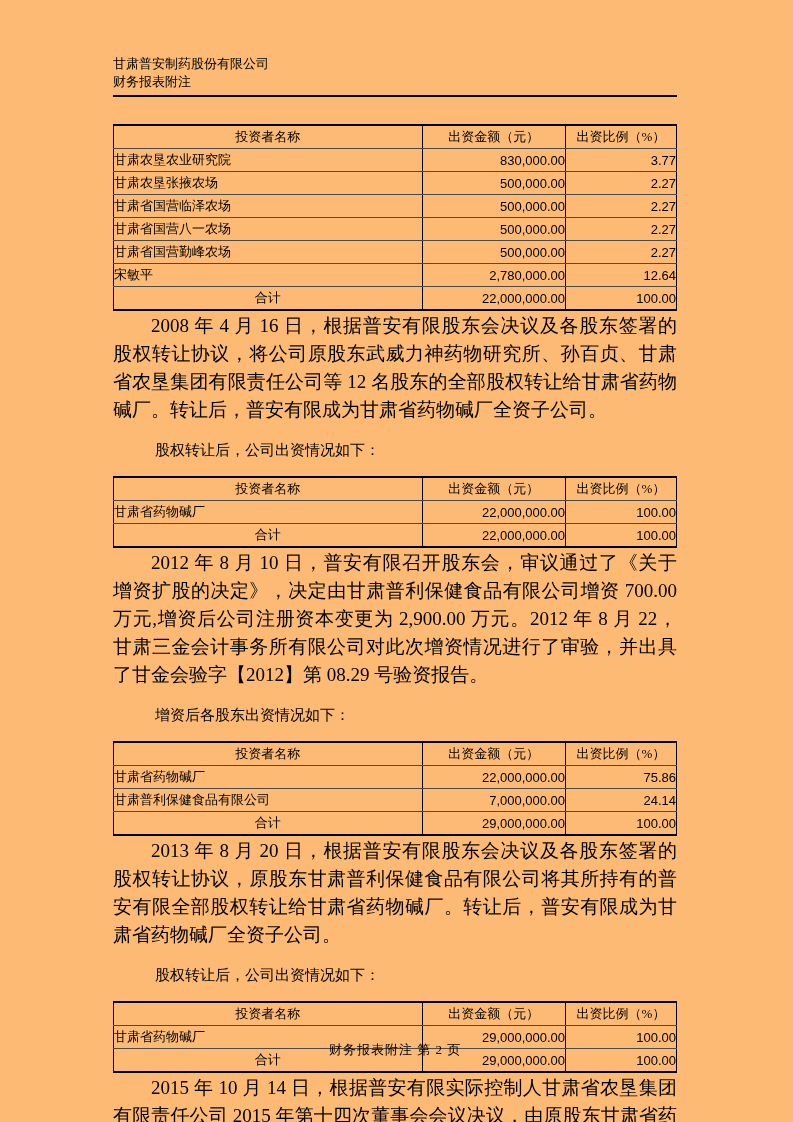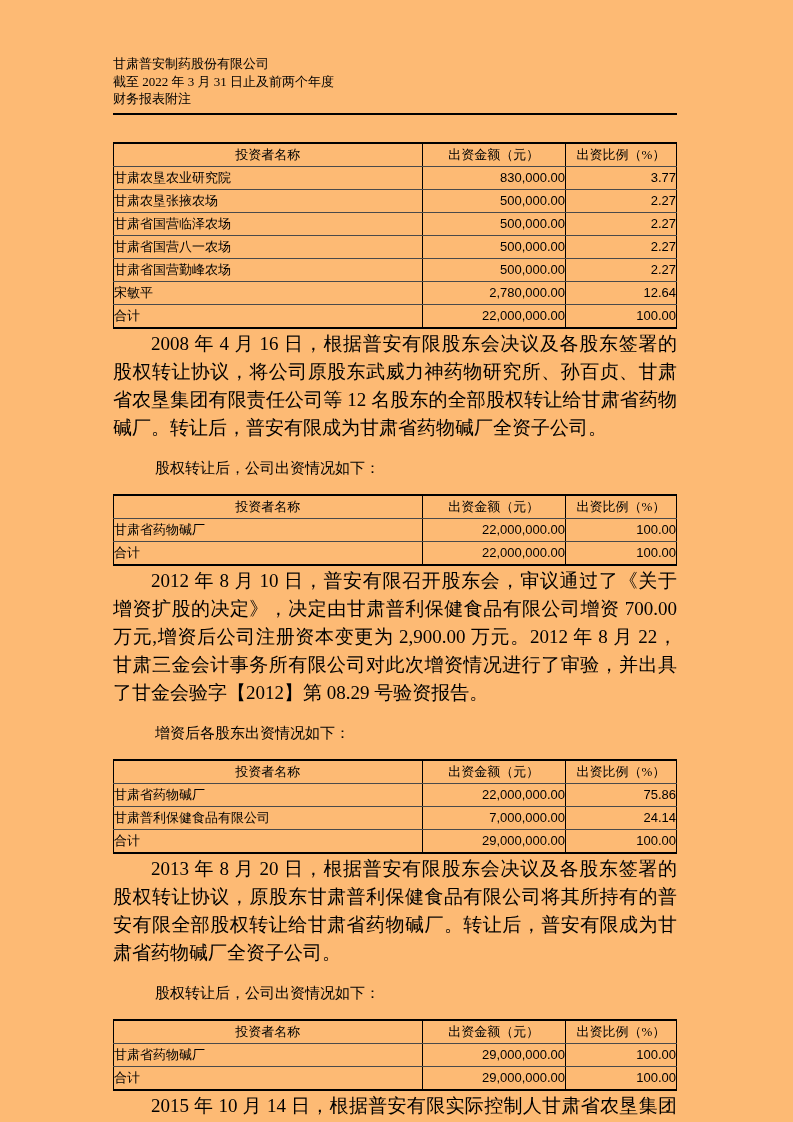--- a/index.html
+++ b/index.html
@@ -40,21 +40,21 @@
     padding: 0;
     border-left: 1px solid #000;
     border-right: 1px solid #000;
     border-top: 1px solid #4a4a4a;
     border-bottom: 1px solid #4a4a4a;
     overflow: hidden;
     white-space: nowrap;
   }
   table.fin th { text-align: center; margin-top: 36px; }
   td.name { text-align: left; padding-left: 6px; }
-  td.total-label { text-align: left; }
+  td.total-label { text-align: center; }
   td.num {
     text-align: right;
     padding-right: 4px;
     font-family: "Liberation Sans", "DejaVu Sans", sans-serif;
     font-size: 12.5px;
   }
   p.para {
     margin: 1px 0 0 0;
     font-size: 19px;
     line-height: 28px;
@@ -78,21 +78,20 @@
     letter-spacing: 1px;
   }
 </style>
 </head>
 <body>
 
 <div class="page">
 
   <div class="doc-header">
     <div>甘肃普安制药股份有限公司</div>
-    <div>截至 2022 年 3 月 31 日止及前两个年度</div>
     <div>财务报表附注</div>
   </div>
   <hr class="header-rule">
 
   <table class="fin first">
     <colgroup>
         <col class="c1">
         <col class="c2">
         <col class="c3">
       </colgroup>
@@ -232,14 +231,15 @@
       <tr>
         <td class="total-label">合计</td>
         <td class="num">29,000,000.00</td>
         <td class="num">100.00</td>
       </tr>
     </tbody>
   </table>
 
   <p class="para">2015 年 10 月 14 日，根据普安有限实际控制人甘肃省农垦集团有限责任公司 2015 年第十四次董事会会议决议，由原股东甘肃省药物碱厂增资 100.00 万元，将普安有限注册资本</p>
 
+  <div class="page-footer">财务报表附注 第 2 页</div>
 
 </div>
 
 </body></html>

